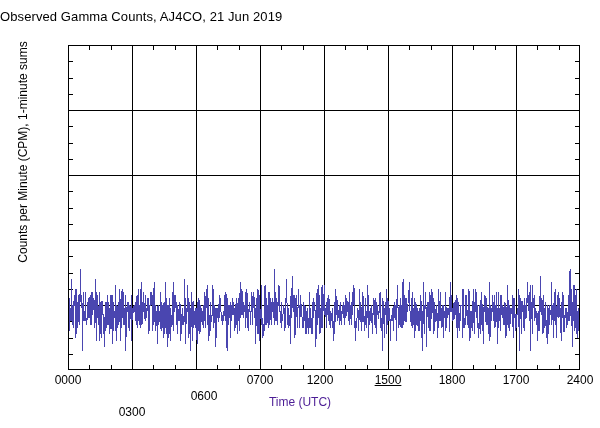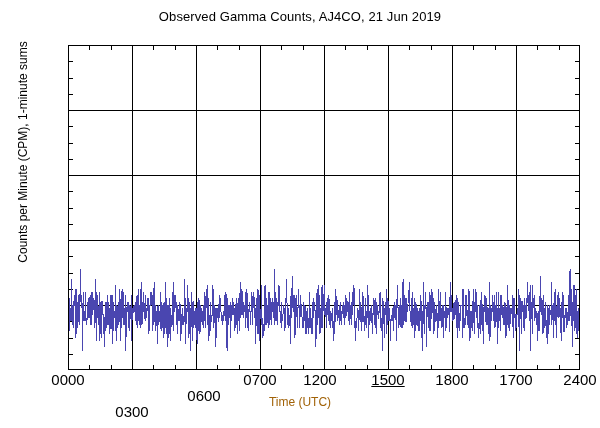--- a/index.html
+++ b/index.html
@@ -18,21 +18,20 @@
     position: relative;
     width: 600px;
     height: 428px;
     background: #ffffff;
   }
   #chart-title {
     position: absolute;
     left: 0;
     top: 9px;
     width: 600px;
-    text-align: center;
     font-size: 13px;
     font-family: "Liberation Sans", sans-serif;
     color: #000000;
     letter-spacing: 0.1px;
     white-space: nowrap;
   }
   #plot-area {
     position: absolute;
     left: 68px;
     top: 45px;
@@ -60,27 +59,27 @@
     white-space: nowrap;
   }
   #x-axis-label {
     position: absolute;
     left: 0;
     top: 395px;
     width: 600px;
     text-align: center;
     font-size: 12px;
     font-family: "Liberation Sans", sans-serif;
-    color: #a16207;
+    color: #4c1d95;
   }
   .xtick-label {
     position: absolute;
     top: 374px;
     text-align: center;
-    font-size: 15px;
+    font-size: 12px;
     font-family: "Liberation Sans", sans-serif;
     color: #000000;
     white-space: nowrap;
     line-height: 12px;
   }
 </style>
 </head>
 <body>
 
 <div id="figure">

